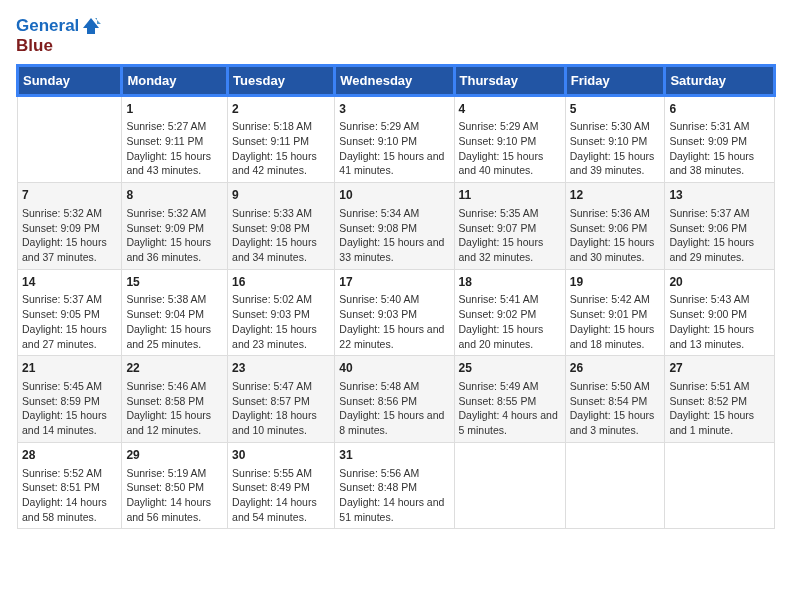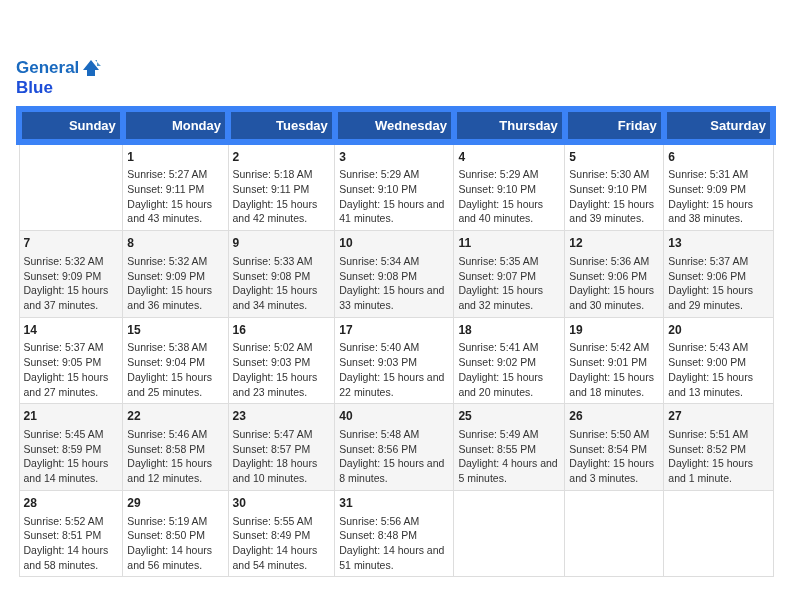--- a/index.html
+++ b/index.html
@@ -8,21 +8,20 @@
       background: #fff;
       width: 792px;
       min-height: 612px;
       padding: 16px;
     }
     .header {
       display: flex;
       justify-content: space-between;
       align-items: flex-start;
       margin-bottom: 8px;
-      margin-top: 42px;
     }
     .logo {
       display: flex;
       align-items: center;
       gap: 4px;
     }
     .title-block {
       text-align: right;
     }
     .title-block h1 {
@@ -37,24 +36,24 @@
     }
     table {
       width: 100%;
       border-collapse: collapse;
       font-size: 11px;
     }
     thead tr th {
       background-color: #2255a4;
       color: #fff;
       padding: 6px 4px;
-      text-align: right;
+      text-align: left;
       font-size: 13px;
       font-weight: bold;
-      border: 6px solid #3b82f6;
+      border: 3px solid #3b82f6;
     }
     tbody tr {
       border-bottom: 1px solid #ccc;
     }
     tbody tr:nth-child(even) {
       background-color: #f5f5f5;
     }
     tbody tr:nth-child(odd) {
       background-color: #fff;
     }
@@ -83,21 +82,21 @@
 <div class="header">
   <div class="logo">
   <div style="display:flex;flex-direction:column;line-height:1.15;">
     <div style="display:flex;align-items:center;gap:2px;">
       <span style="font-size:17px;font-weight:bold;color:#1a6abf;">General</span>
       <svg width="20" height="20" viewBox="0 0 20 20">
         <polygon points="10,2 18,12 14,12 14,18 6,18 6,12 2,12" fill="#1a6abf"></polygon>
         <polygon points="14,2 20,8 16,8 16,2" fill="#5599cc"></polygon>
       </svg>
     </div>
-    <span style="font-size:17px;font-weight:bold;color:#1d4ed8;">Blue</span>
+    <span style="font-size:17px;font-weight:bold;color:#7f1d1d;">Blue</span>
   </div>
 </div>
   <div class="title-block">
     <h1></h1>
     <h2></h2>
   </div>
 </div>
 
 <table>
   <thead>

